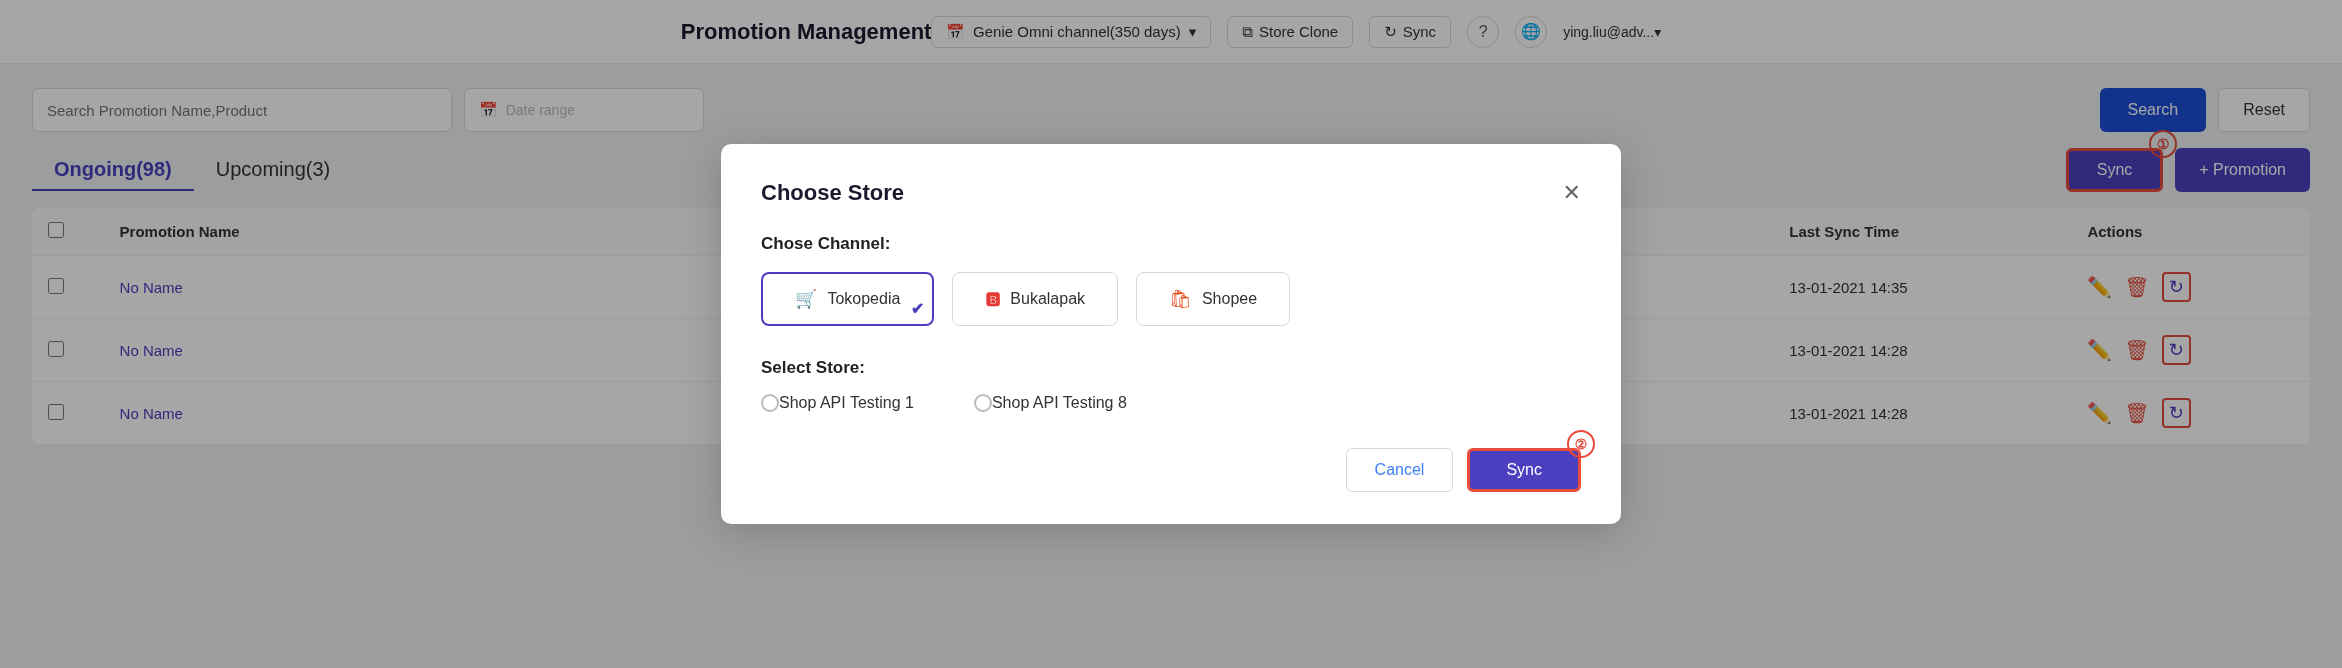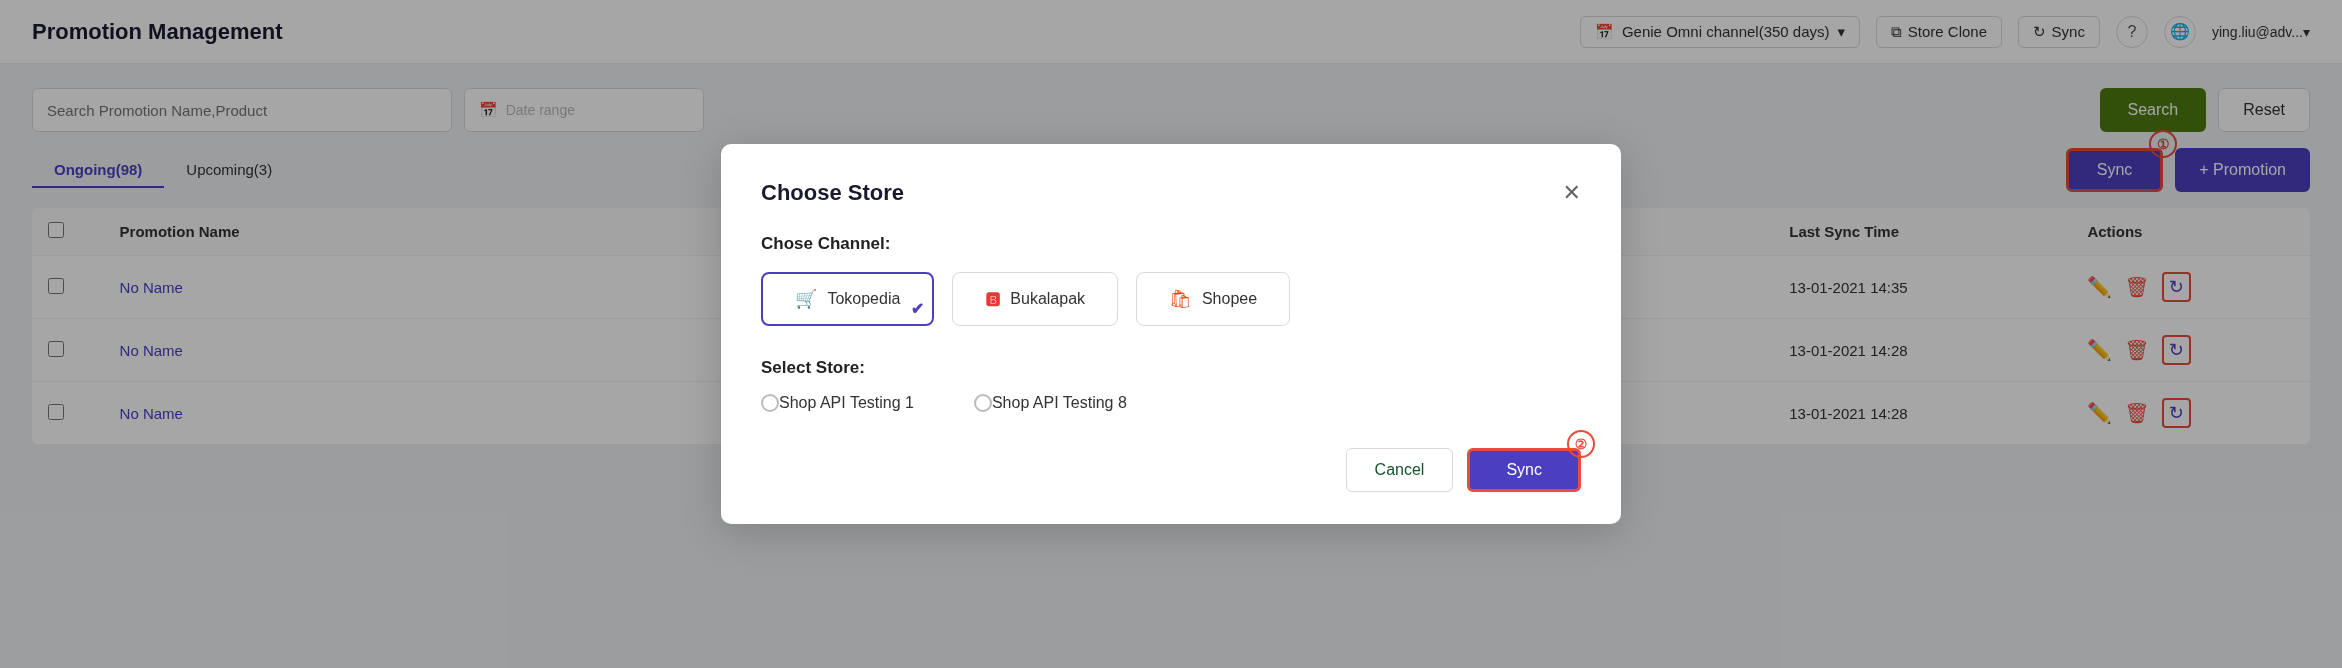--- a/index.html
+++ b/index.html
@@ -9,21 +9,21 @@
       width: 2342px;
       height: 668px;
       overflow: hidden;
       position: relative;
     }
 
     
     .header {
       display: flex;
       align-items: center;
-      justify-content: space-between;
+      justify-content: center;
       background: #fff;
       padding: 0 32px;
       height: 64px;
       border-bottom: 1px solid #e8e8e8;
     }
     .header-title {
       font-size: 22px;
       font-weight: 600;
       color: #1a1a2e;
     }
@@ -127,21 +127,21 @@
       background: #fff;
       display: flex;
       align-items: center;
       gap: 8px;
       cursor: pointer;
     }
     .toolbar-spacer { flex: 1; }
     .search-button {
       height: 44px;
       padding: 0 28px;
-      background: #4d7c0f;
+      background: #1d4ed8;
       color: #fff;
       border: none;
       border-radius: 6px;
       font-size: 16px;
       font-weight: 500;
       cursor: pointer;
     }
     .reset-button {
       height: 44px;
       padding: 0 24px;
@@ -159,21 +159,21 @@
       align-items: center;
       justify-content: space-between;
       margin-bottom: 16px;
     }
     .tabs {
       display: flex;
       gap: 0;
     }
     .tab {
       padding: 8px 22px;
-      font-size: 15px;
+      font-size: 20px;
       color: #333;
       cursor: pointer;
       border-bottom: 2px solid transparent;
     }
     .tab.active {
       color: #4b3fbf;
       border-bottom: 2px solid #4b3fbf;
       font-weight: 600;
     }
     .action-buttons {
@@ -389,21 +389,21 @@
     .modal-footer {
       display: flex;
       justify-content: flex-end;
       gap: 14px;
       align-items: center;
     }
     .cancel-btn {
       height: 44px;
       padding: 0 28px;
       background: #fff;
-      color: #14532d;
+      color: #3b82f6;
       border: 1px solid #d9d9d9;
       border-radius: 6px;
       font-size: 16px;
       cursor: pointer;
     }
     .modal-sync-annotated {
       position: relative;
     }
     .modal-sync-btn {
       height: 44px;

